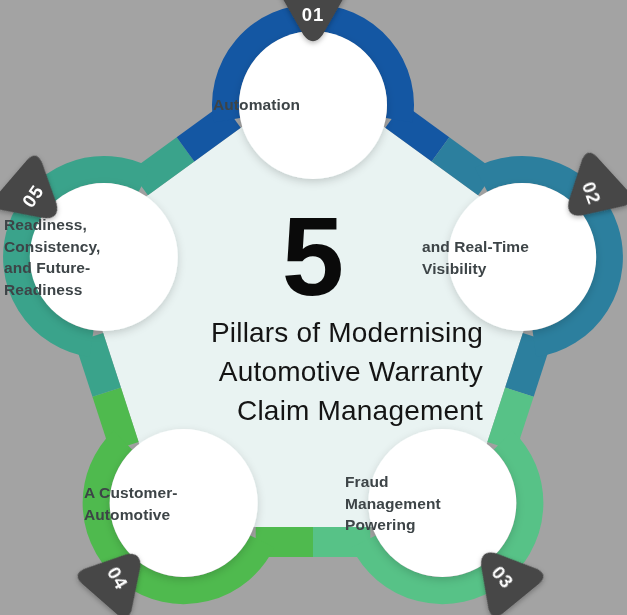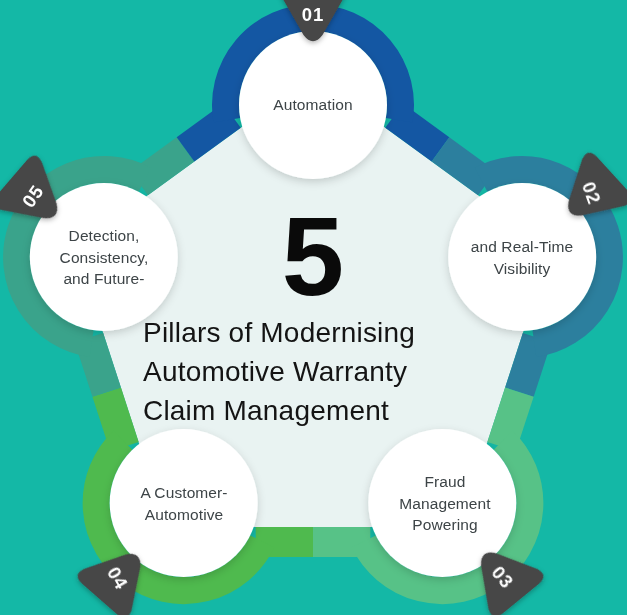--- a/index.html
+++ b/index.html
@@ -1,27 +1,27 @@
 <!DOCTYPE html>
 <html><head>
 <meta charset="utf-8">
 <style>
   html,body{margin:0;padding:0;background:#fff;}
-  .stage{position:relative;width:627px;height:615px;background:#14b8a6;overflow:hidden;
+  .stage{position:relative;width:627px;height:615px;background:#a3a3a3;overflow:hidden;
          font-family:"Liberation Sans",sans-serif;}
   .stage svg{position:absolute;left:0;top:0;}
   .overlay{position:absolute;left:0;top:0;width:627px;height:615px;pointer-events:none;}
   .pillar-label{position:absolute;width:200px;transform:translate(-50%,-50%);
-    text-align:center;color:#3d4447;font-size:15.5px;line-height:21.5px;
-    font-weight:400;letter-spacing:0.1px;}
+    text-align:left;color:#3d4447;font-size:15.5px;line-height:21.5px;
+    font-weight:700;letter-spacing:0.1px;}
   .pillar-label span{display:block;}
   .center-number{position:absolute;left:313px;top:257px;transform:translate(-50%,-50%);
     font-size:112px;font-weight:800;color:#0a0a0a;line-height:1;}
   .center-title{position:absolute;left:313px;top:371px;transform:translate(-50%,-50%);
-    width:340px;text-align:left;color:#141414;font-size:28px;line-height:39px;
+    width:340px;text-align:right;color:#141414;font-size:28px;line-height:39px;
     font-weight:400;letter-spacing:0.2px;}
   .center-title span{display:block;}
 </style>
 </head>
 <body>
 
 <div class="stage">
 
   <svg width="627" height="615" viewBox="0 0 627 615">
     <defs>
@@ -115,19 +115,20 @@
       <span>Management</span>
       <span>Powering</span>
     </div>
 
     <div class="pillar-label" style="left:184px;top:503px">
       <span>A Customer-</span>
       <span>Automotive</span>
     </div>
 
     <div class="pillar-label" style="left:104px;top:257px">
-      <span>Detection,</span>
+      <span>Readiness,</span>
       <span>Consistency,</span>
       <span>and Future-</span>
+      <span>Readiness</span>
     </div>
 
   </div>
 </div>
 
 </body></html>

